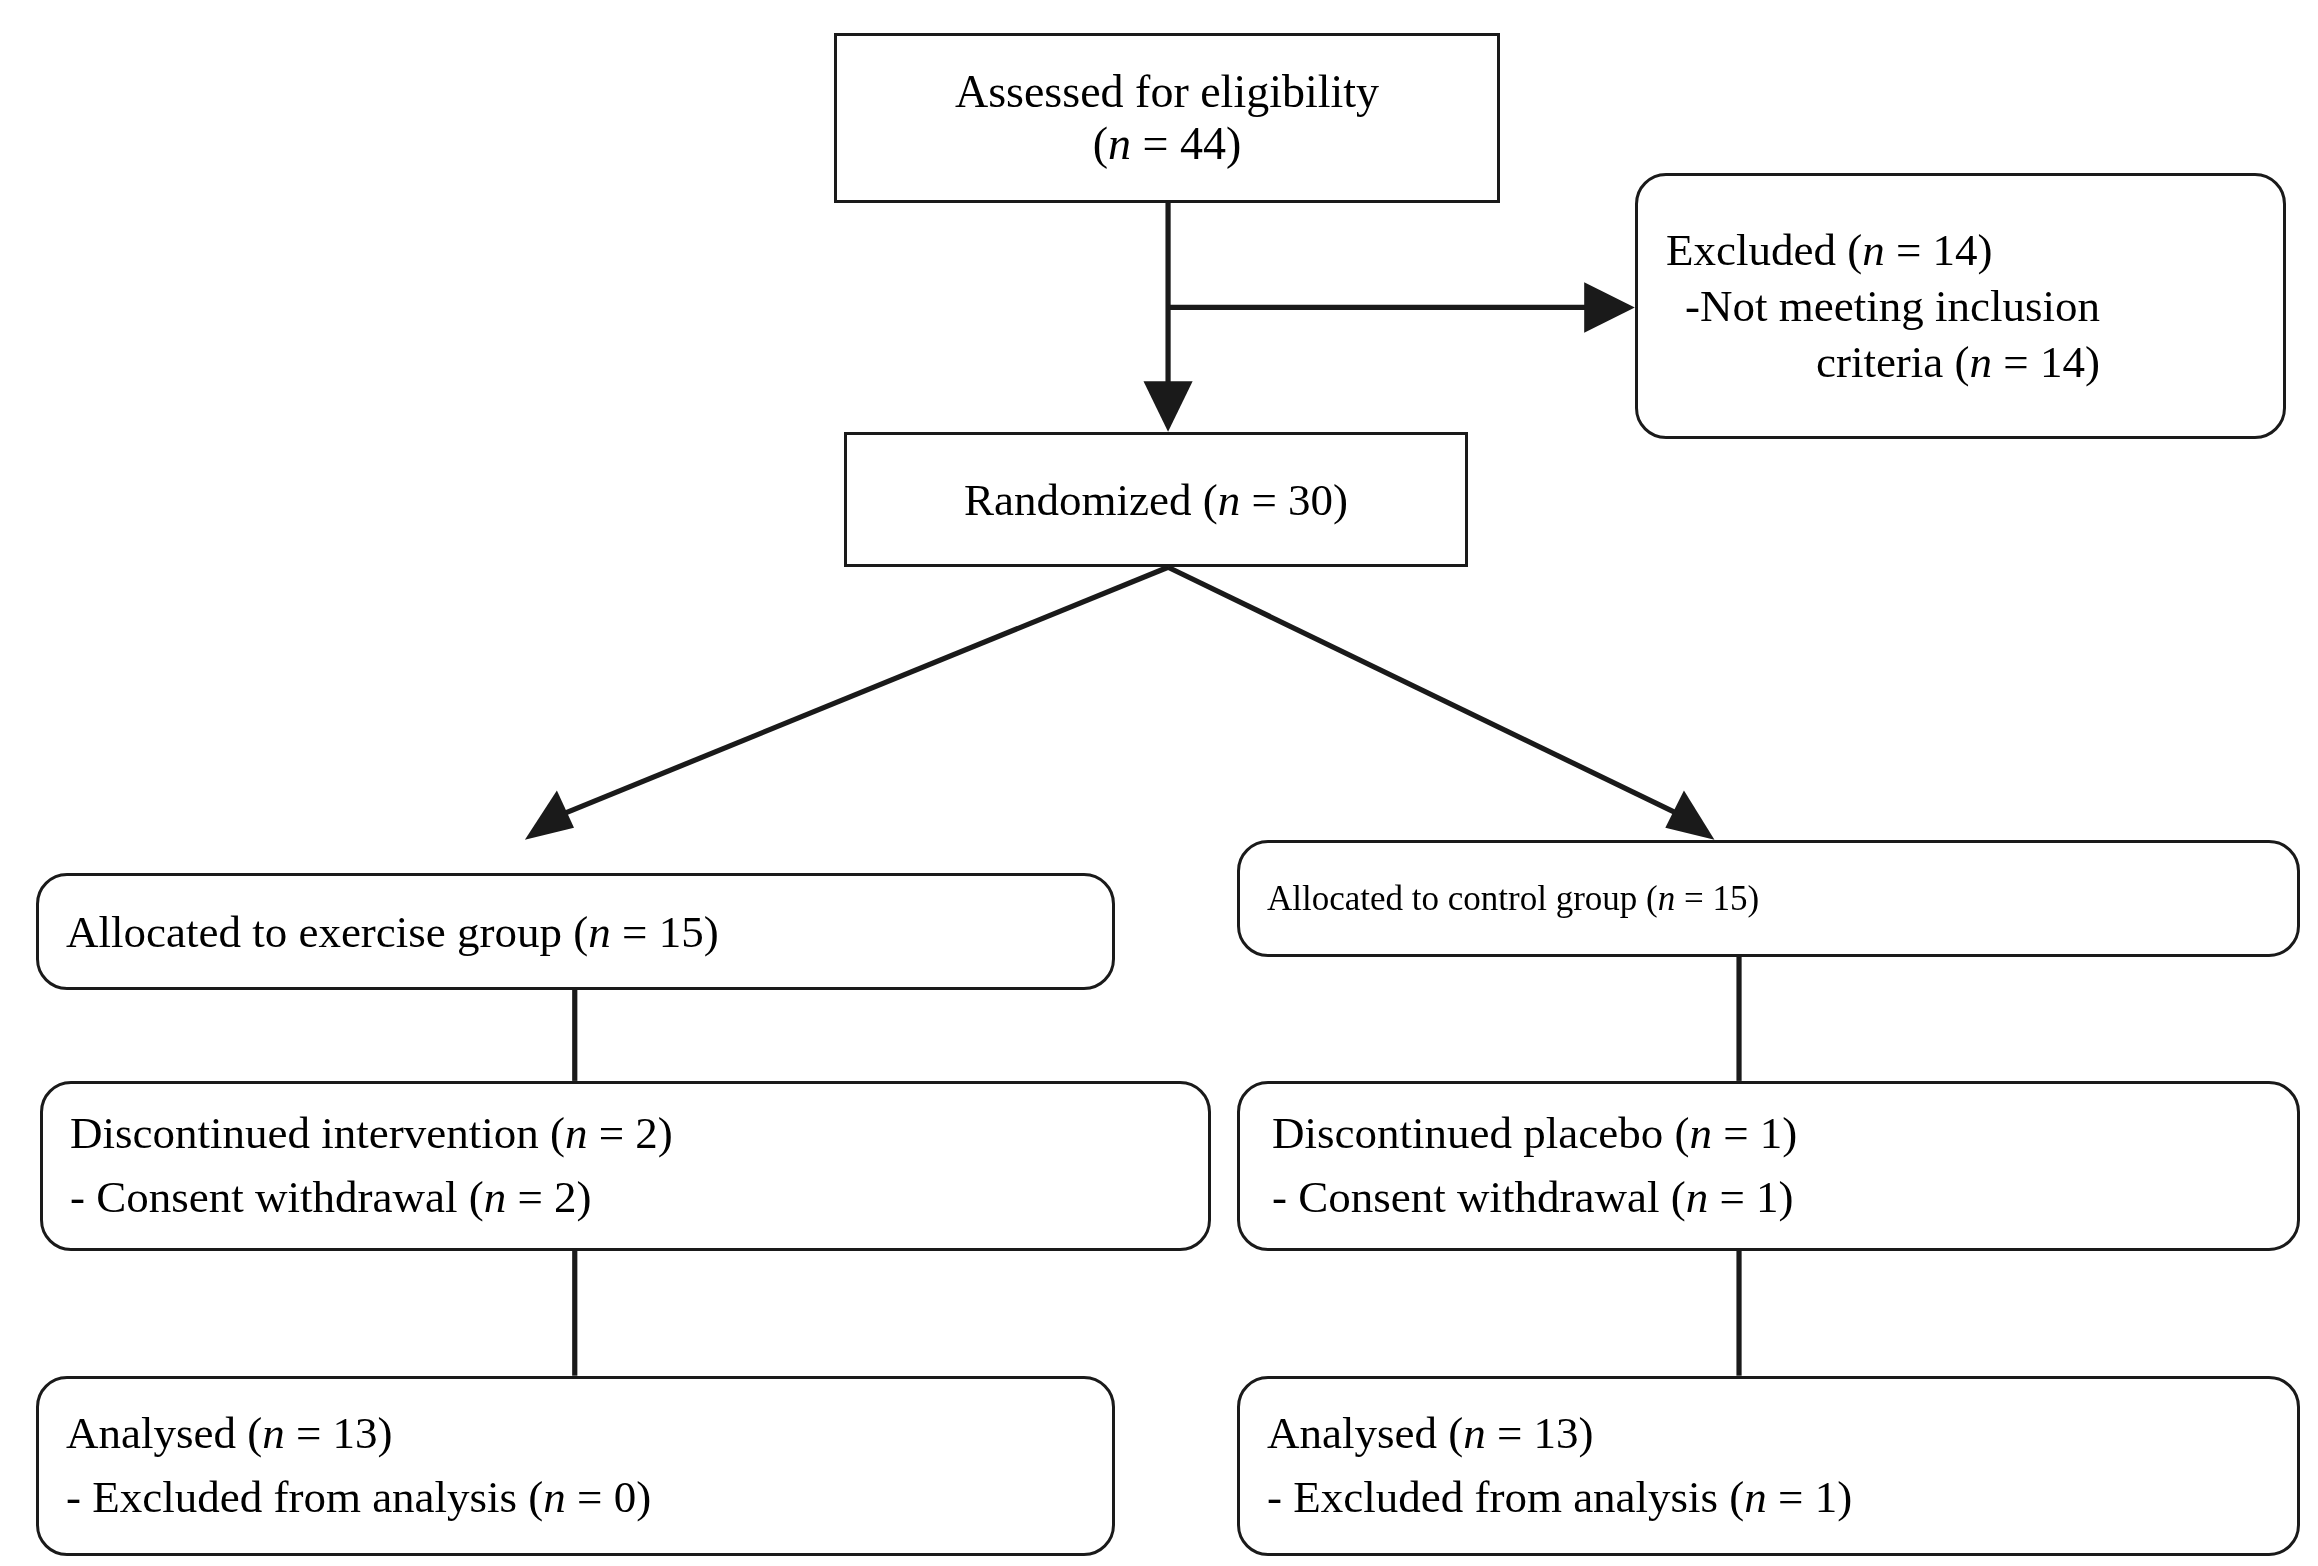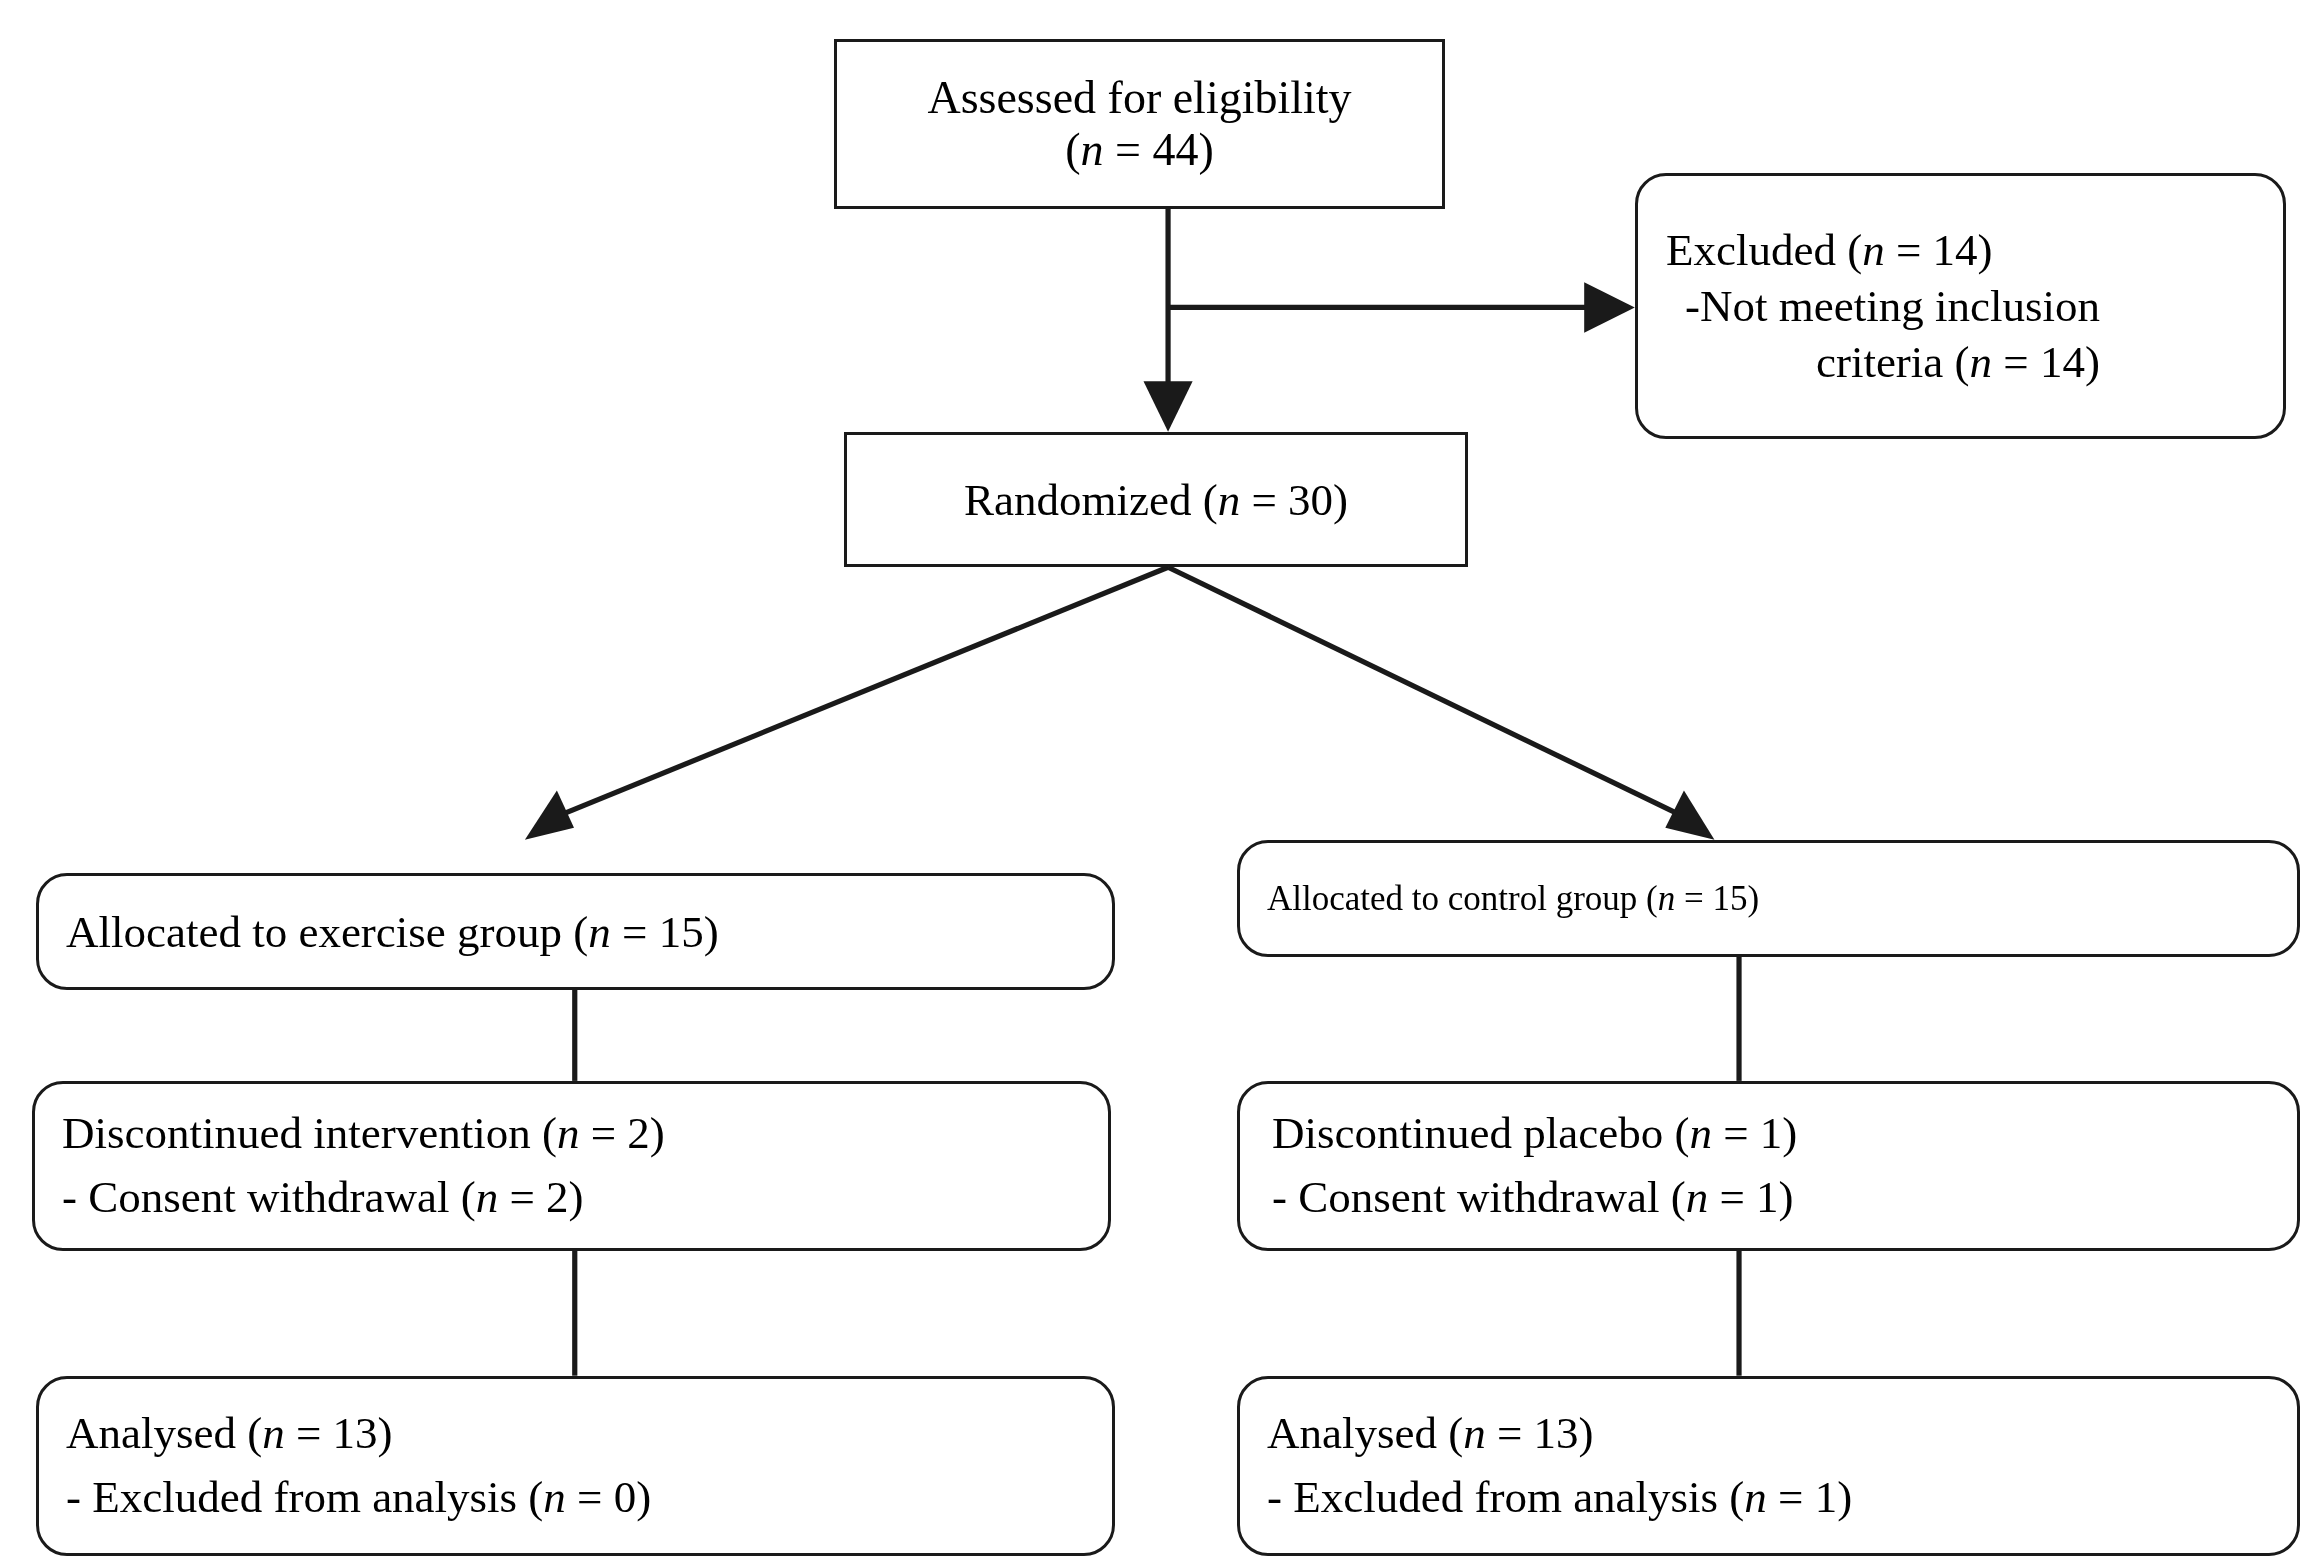--- a/index.html
+++ b/index.html
@@ -53,21 +53,21 @@
     align-items: flex-start;
     text-align: right;
     border-radius: 31px;
   }
   .ital {
     font-style: italic;
   }
 
   
   #node-assessed {
-    left: 834px;  top: 39px;   width: 611px;  height: 170px;
+    left: 834px;  top: 33px;   width: 666px;  height: 170px;
     font-size: 46px;
     line-height: 1.13;
   }
   #node-excluded {
     left: 1635px;  top: 173px;  width: 651px;  height: 266px;
     font-size: 45px;
     line-height: 1.25;
     padding-left: 28px;
     padding-right: 15px;
   }
@@ -91,21 +91,21 @@
     font-size: 45px;
     padding-left: 27px;
     margin-top: 33px;
   }
   #node-alloc-control {
     left: 1237px;  top: 840px; width: 1063px; height: 117px;
     font-size: 35px;
     padding-left: 27px;
   }
   #node-disc-exercise {
-    left: 32px;    top: 1081px; width: 1079px; height: 170px;
+    left: 40px;    top: 1081px; width: 1171px; height: 170px;
     font-size: 45px;
     line-height: 1.42;
     padding-left: 27px;
   }
   #node-disc-control {
     left: 1237px;  top: 1081px; width: 1063px; height: 170px;
     font-size: 45px;
     line-height: 1.42;
     padding-left: 32px;
   }

